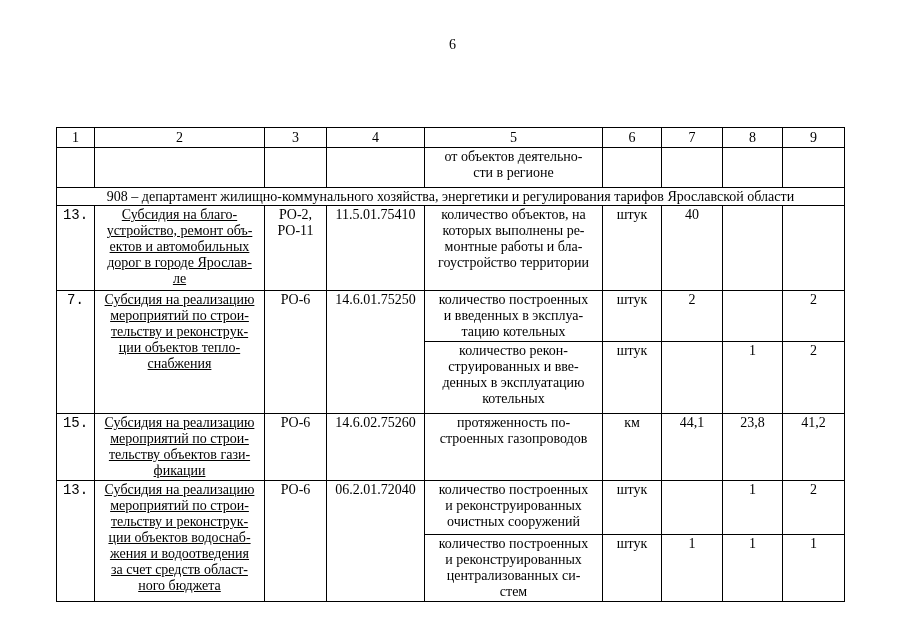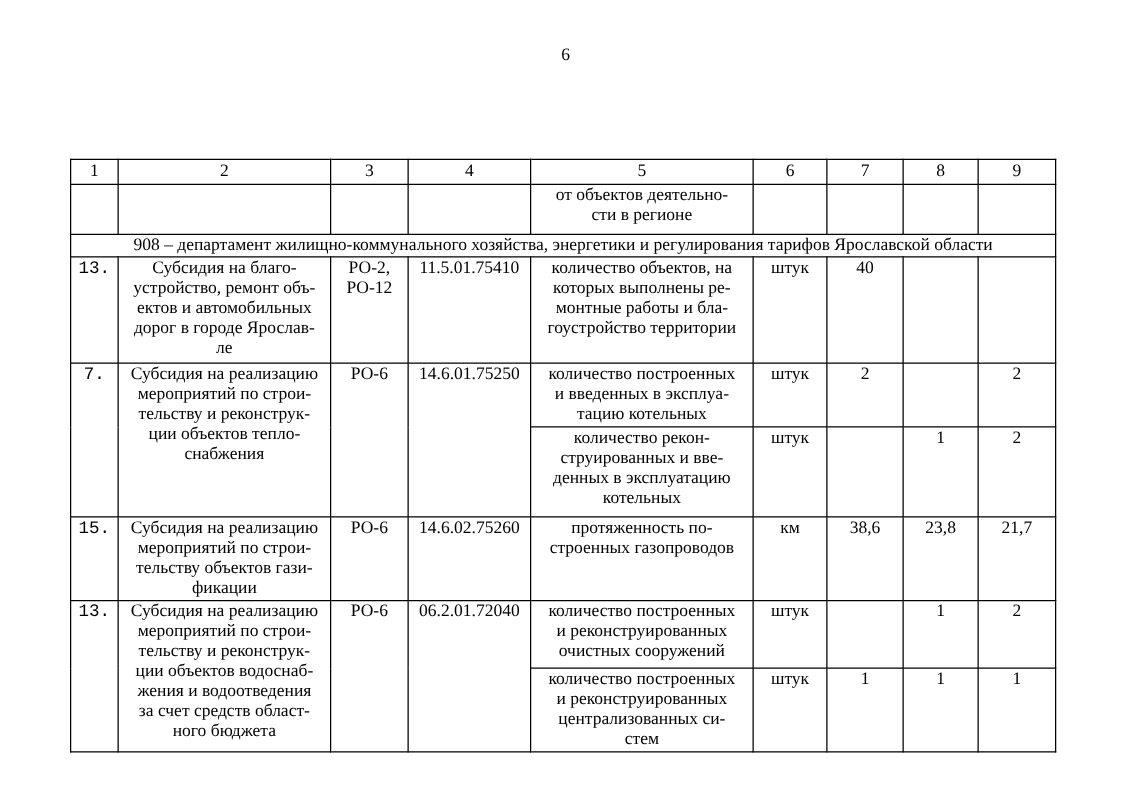--- a/index.html
+++ b/index.html
@@ -33,21 +33,21 @@
   }
   table.doc-table td {
     border: 1px solid #000000;
     vertical-align: top;
     padding: 1px 3px;
     text-align: center;
     white-space: pre-line;
     overflow: hidden;
   }
   td.cell-num { text-align: left; padding-left: 5px; font-family: Liberation Mono, monospace; }
-  td.cell-name { text-align: left; padding-left: 5px; padding-right: 2px; }
+  td.cell-name { text-align: left; padding-left: 5px; padding-right: 2px; text-decoration: underline; }
   td.cell-section { text-align: center; line-height: 15px; padding: 0; }
   tr.r-header td { line-height: 17px; }
 </style>
 </head>
 <body>
 
 <div class="page">
 
   <div class="page-number">6</div>
 
@@ -95,21 +95,21 @@
     </tr>
 
     <tr style="height:85px">
       <td class="cell-num">13.</td>
       <td class="cell-name">Субсидия на благо-
 устройство, ремонт объ-
 ектов и автомобильных
 дорог в городе Ярослав-
 ле</td>
       <td>РО-2,
-РО-12</td>
+РО-11</td>
       <td>11.5.01.75410</td>
       <td>количество объектов, на
 которых выполнены ре-
 монтные работы и бла-
 гоустройство территории</td>
       <td>штук</td>
       <td>40</td>
       <td></td>
       <td></td>
     </tr>
@@ -147,23 +147,23 @@
       <td class="cell-num">15.</td>
       <td class="cell-name">Субсидия на реализацию
 мероприятий по строи-
 тельству объектов гази-
 фикации</td>
       <td>РО-6</td>
       <td>14.6.02.75260</td>
       <td>протяженность по-
 строенных газопроводов</td>
       <td>км</td>
-      <td>38,6</td>
+      <td>44,1</td>
       <td>23,8</td>
-      <td>21,7</td>
+      <td>41,2</td>
     </tr>
 
     <tr style="height:54px">
       <td class="cell-num" rowspan="2">13.</td>
       <td class="cell-name" rowspan="2">Субсидия на реализацию
 мероприятий по строи-
 тельству и реконструк-
 ции объектов водоснаб-
 жения и водоотведения
 за счет средств област-

